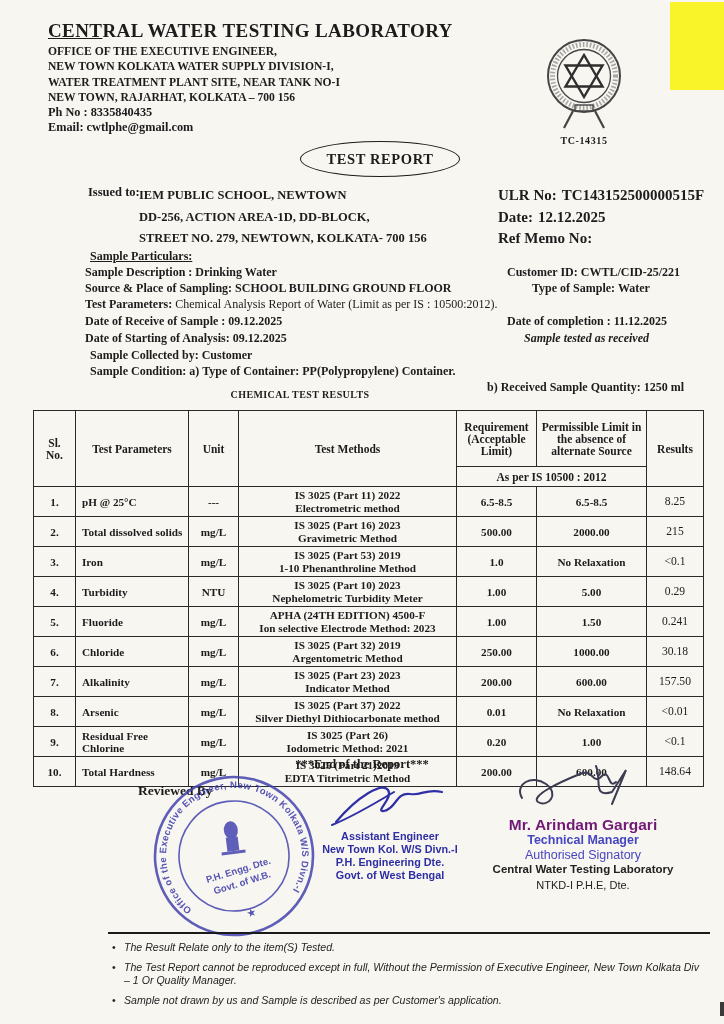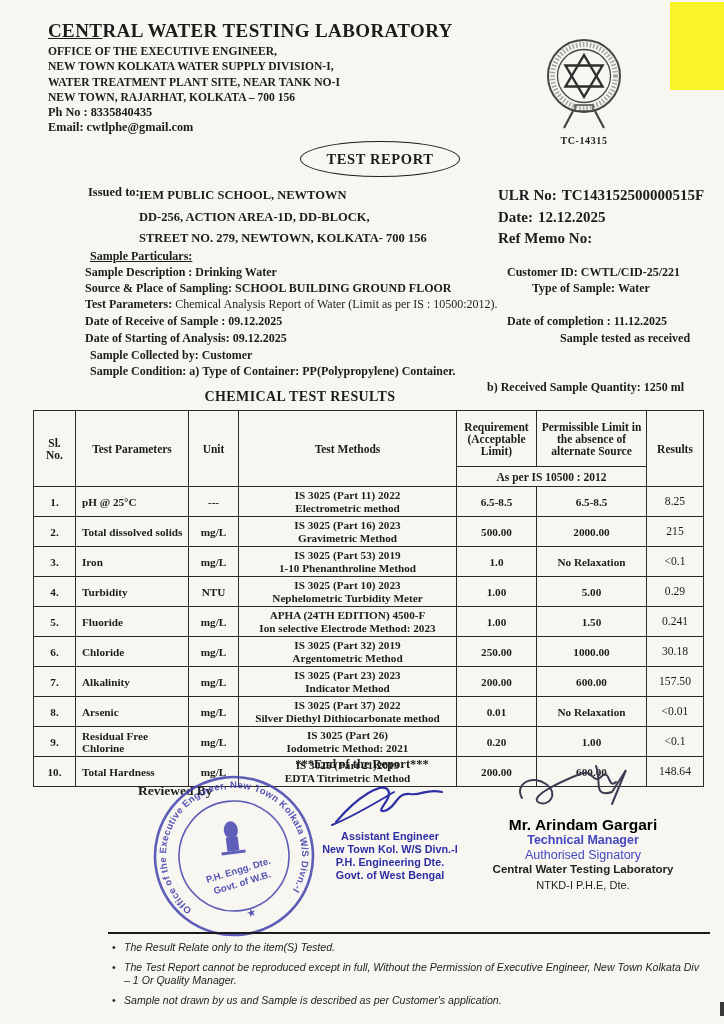--- a/index.html
+++ b/index.html
@@ -19,41 +19,41 @@
           display:flex;align-items:center;justify-content:center;font-size:14.5px;font-weight:bold;letter-spacing:.6px;}
   
   .issued-label{left:88px;top:185px;font-size:12.5px;font-weight:bold;}
   .issued-lines{left:139px;top:185px;font-size:12.5px;font-weight:bold;line-height:21.5px;white-space:nowrap;}
   .ref-block{left:498px;top:185px;font-size:15px;font-weight:bold;line-height:21.5px;white-space:nowrap;}
   .ref-block .lbl{margin-right:5px;}
   
   .sp{font-size:12px;font-weight:bold;white-space:nowrap;}
   .sp .val-n{font-weight:normal;}
   .sp-head{left:90px;top:249px;font-size:12px;font-weight:bold;text-decoration:underline;}
-  .it{margin-left:36px;}
-  
-  .tbl-title{left:0;top:389px;width:600px;text-align:center;font-size:14px;font-weight:bold;letter-spacing:.4px;}
+  .it{font-style:italic;}
+  
+  .tbl-title{left:0;top:389px;width:600px;text-align:center;font-size:10px;font-weight:bold;letter-spacing:.4px;}
   table.results{position:absolute;left:33px;top:410px;width:670px;border-collapse:collapse;table-layout:fixed;}
   table.results th,table.results td{border:1.3px solid #2a2a2a;padding:1px 3px;vertical-align:middle;}
   table.results th{font-size:11.5px;font-weight:bold;text-align:center;}
   .pre{white-space:pre-line;}
   tr.hdr1{height:56px;}
   tr.hdr2 th{height:17px;font-size:11.5px;}
   tbody td{height:27px;font-size:11.2px;font-weight:bold;text-align:center;}
   tbody td.c-param{text-align:left;padding-left:6px;}
   tbody td.c-res{font-weight:normal;font-size:11.6px;}
   tbody td.c-method div{line-height:12.5px;}
   
   .endnote{left:0;top:757px;width:724px;text-align:center;font-size:12.5px;font-weight:bold;}
   .reviewed{left:138px;top:783px;font-size:13.5px;font-weight:bold;}
   .stamp{left:148px;top:770px;transform:rotate(-7deg);}
   .sig-mid{left:310px;top:780px;width:160px;text-align:center;font-family:"Liberation Sans",sans-serif;}
   .sig-mid .ln{font-size:10.8px;font-weight:bold;color:#2d2da4;line-height:13px;}
   .sig-right{left:478px;top:760px;width:210px;text-align:center;font-family:"Liberation Sans",sans-serif;}
-  .sig-right .nm{font-size:15.5px;font-weight:bold;color:#000000;line-height:17px;}
+  .sig-right .nm{font-size:15.5px;font-weight:bold;color:#701a75;line-height:17px;}
   .sig-right .t1{font-size:12.5px;font-weight:bold;color:#4646c0;line-height:15px;}
   .sig-right .t2{font-size:12.5px;color:#4646c0;line-height:14px;}
   .sig-right .t3{font-size:11.5px;font-weight:bold;color:#222;line-height:14px;}
   .sig-right .t4{font-size:11px;color:#222;line-height:15px;margin-top:2px;}
   
   .foot-rule{left:108px;top:932px;width:602px;border-top:2px solid #1a1a1a;height:0;}
   .notes{left:112px;top:941px;width:592px;font-family:"Liberation Sans",sans-serif;
          font-size:10.6px;font-style:italic;color:#242424;}
   .note{display:flex;margin-bottom:6px;line-height:13.5px;}
   .nb{flex:0 0 12px;}

